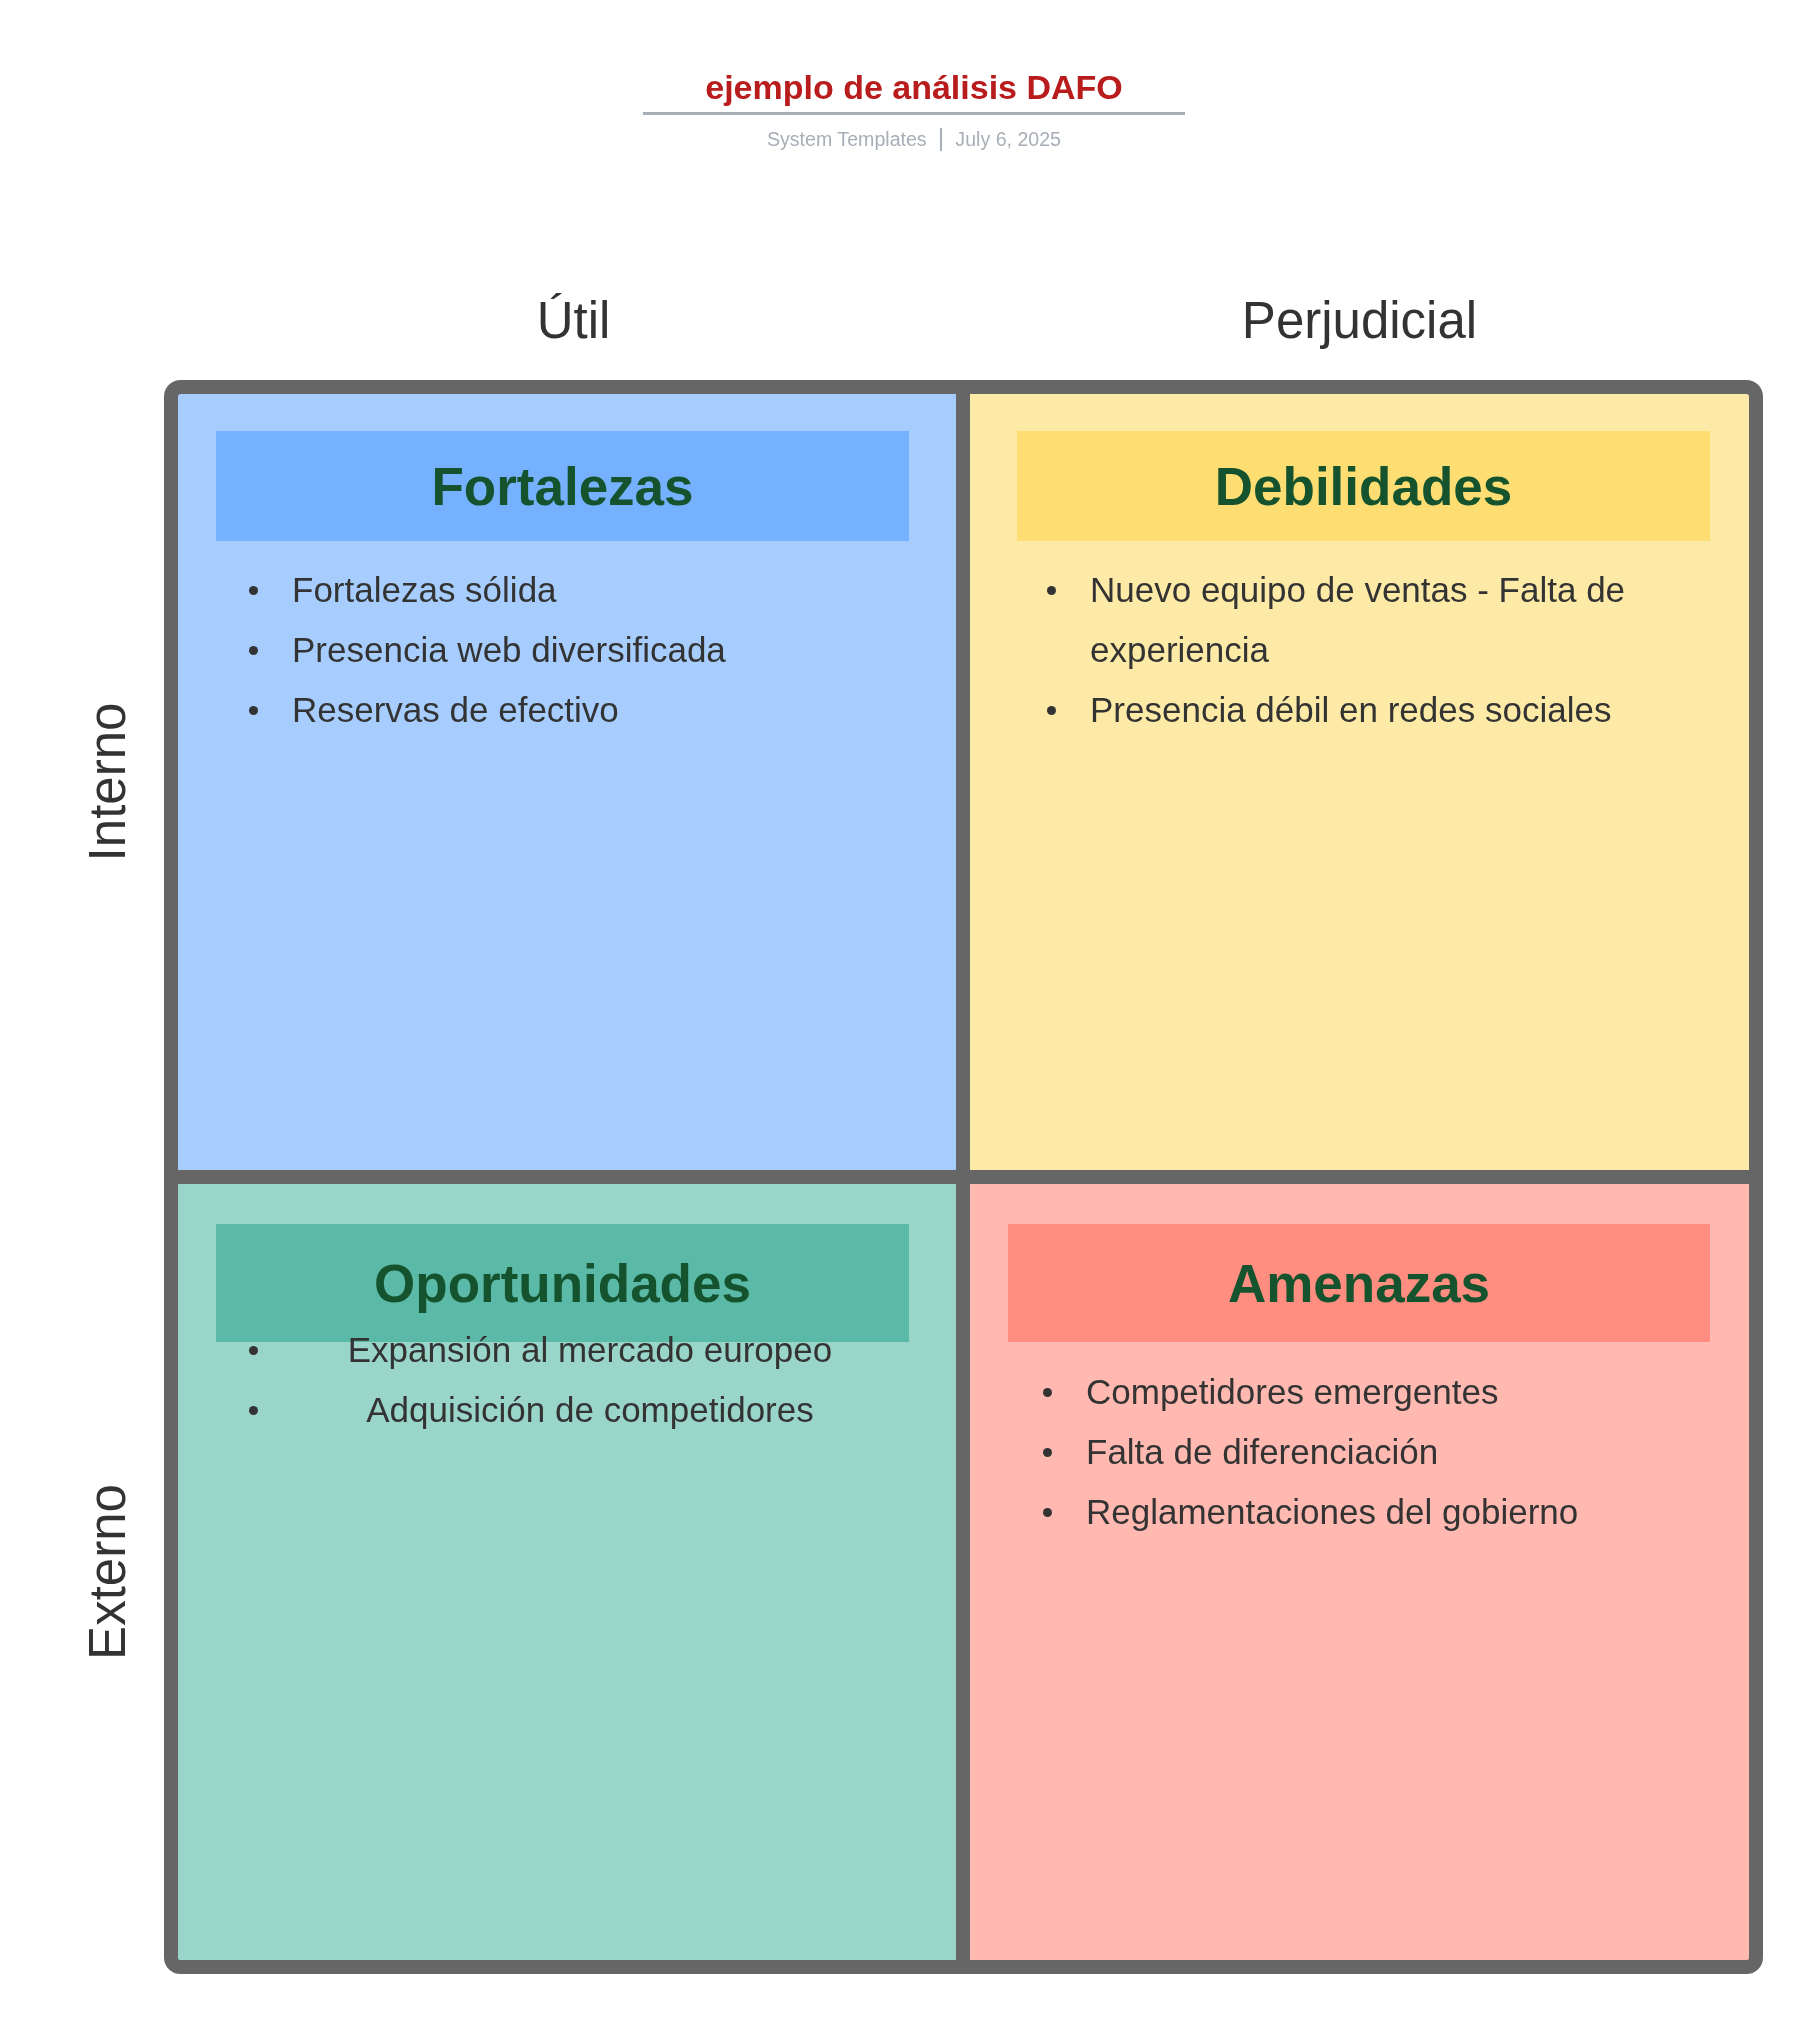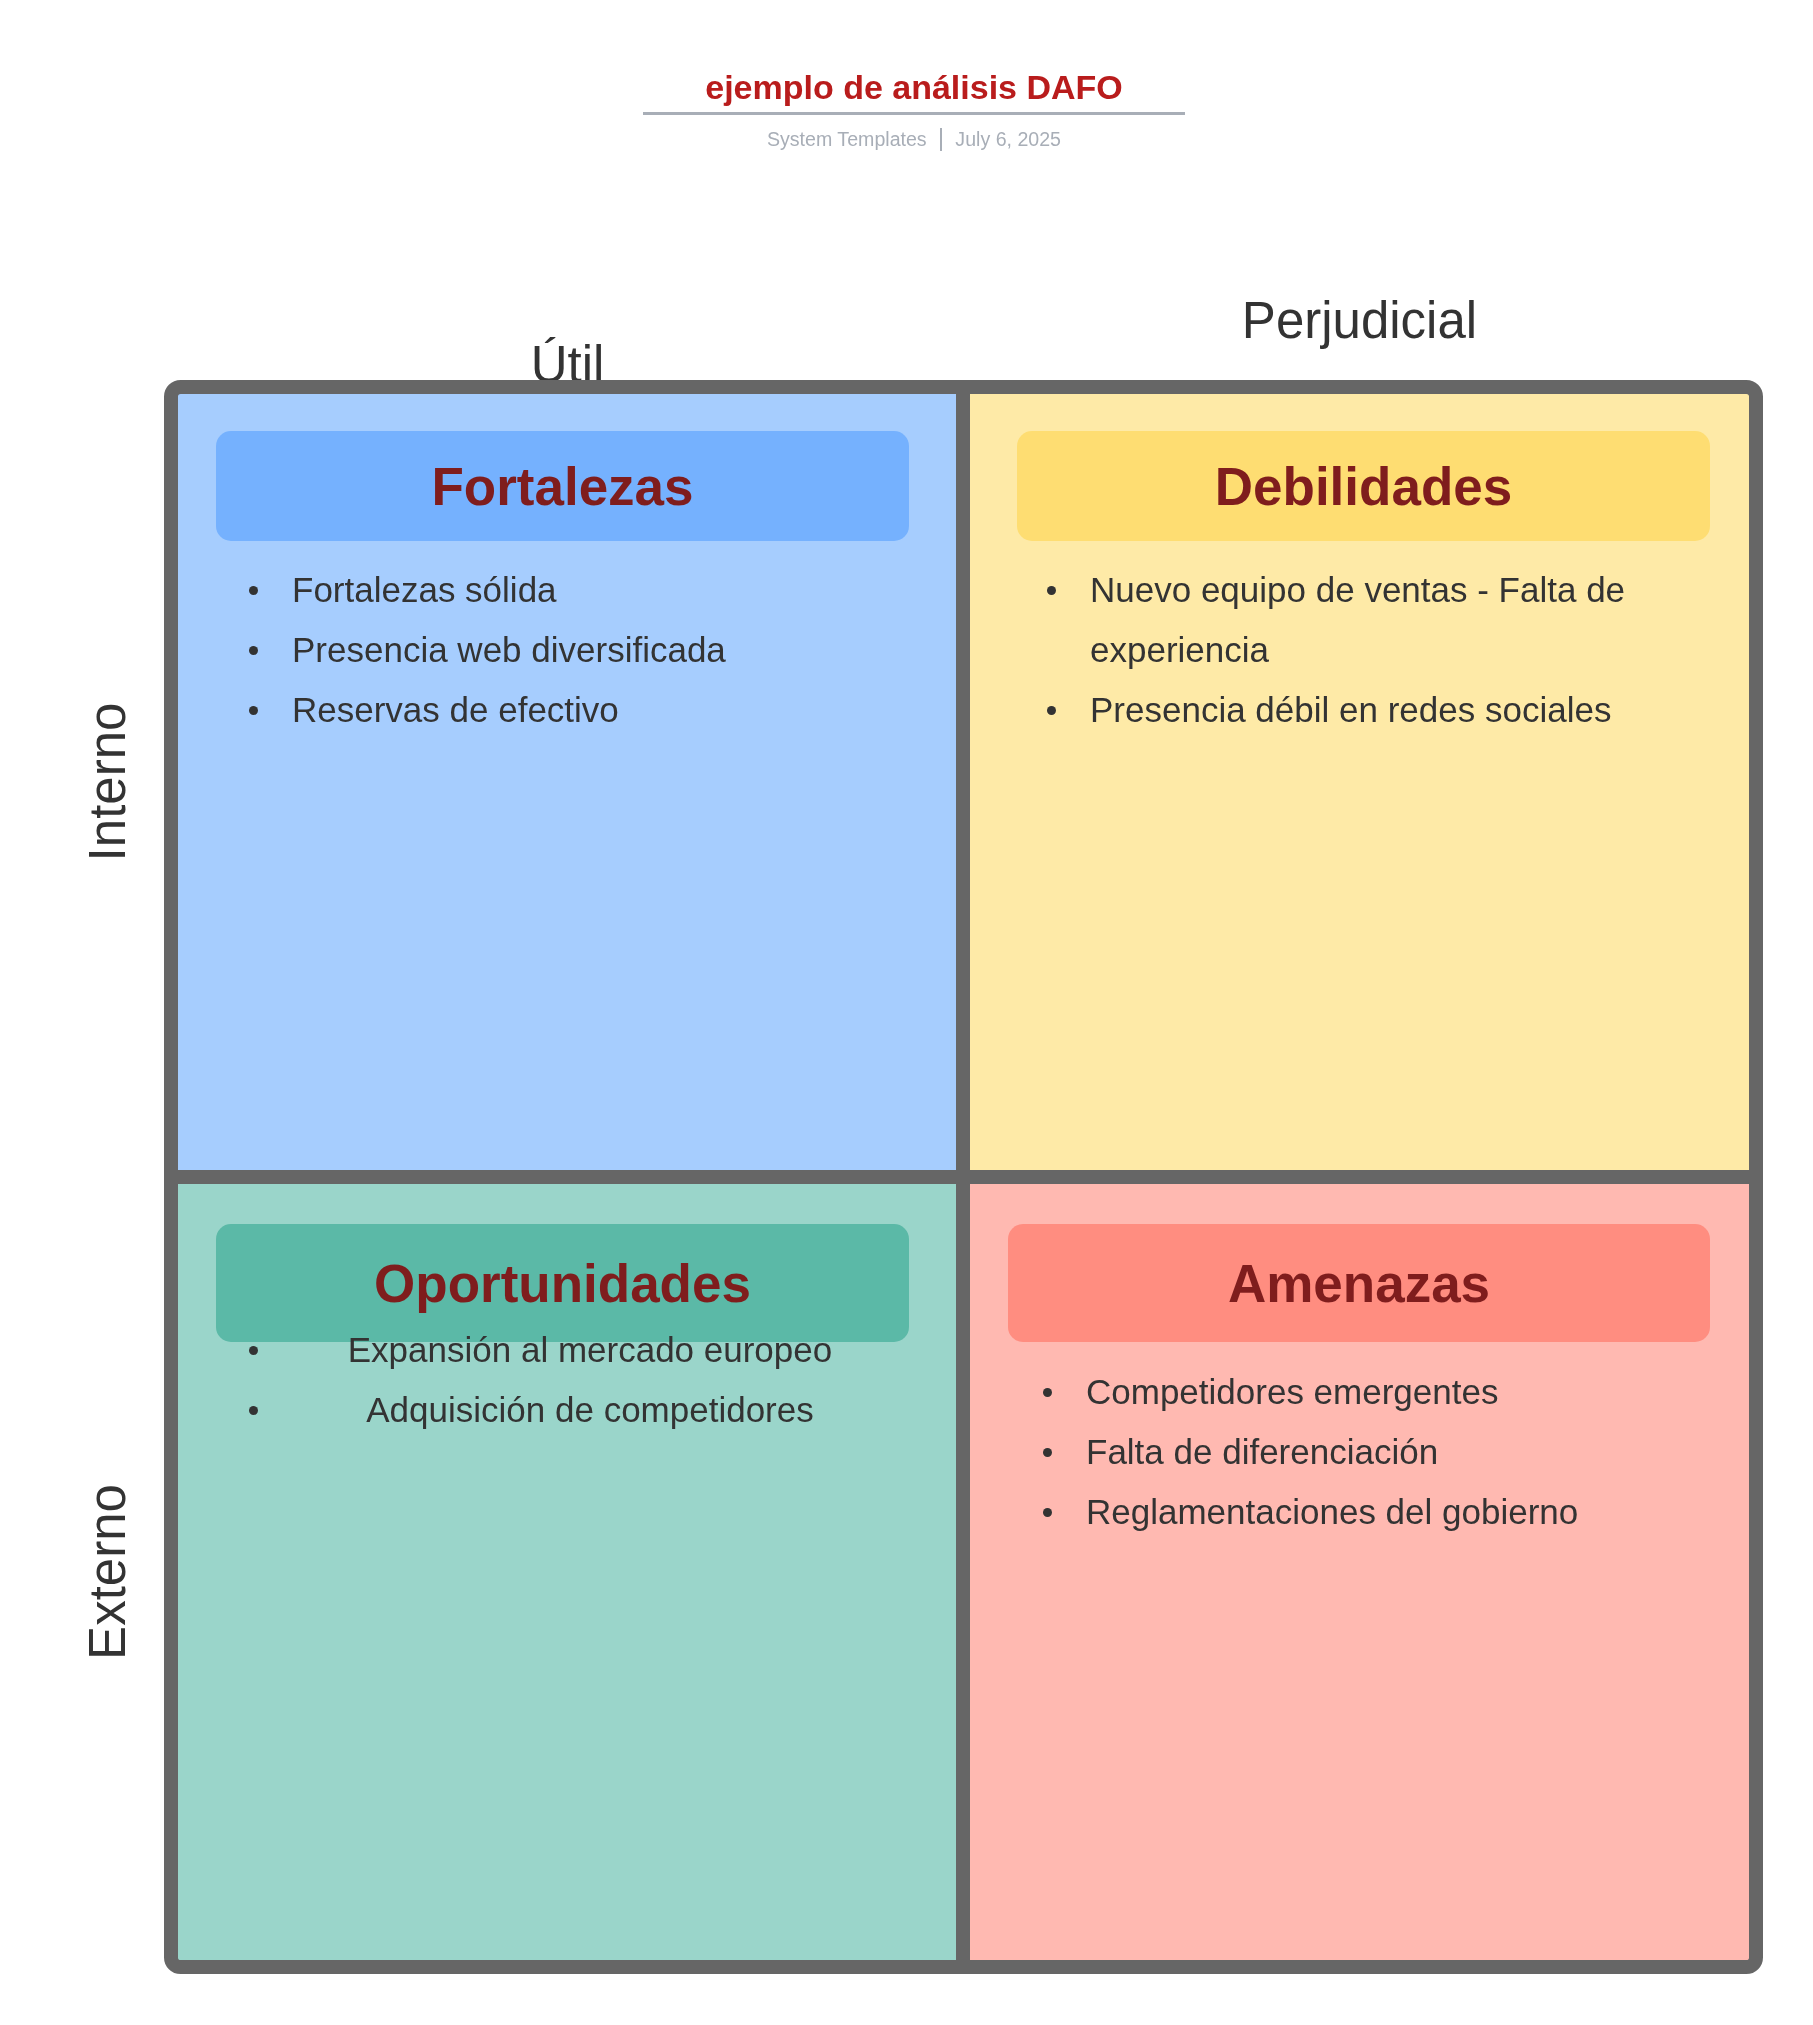--- a/index.html
+++ b/index.html
@@ -89,27 +89,27 @@
       box-sizing: border-box;
       border: 14.4px solid #666666;
     }
     .cell.tl { left: 164px; top: 380px; width: 807px; height: 804px; border-top-left-radius: 16.6px; background: #a6cdfe; }
     .cell.tr { left: 956px; top: 380px; width: 807px; height: 804px; border-top-right-radius: 16.6px; background: #feeaa7; }
     .cell.bl { left: 164px; top: 1170px; width: 807px; height: 804px; border-bottom-left-radius: 16.6px; background: #9ad5ca; }
     .cell.br { left: 956px; top: 1170px; width: 807px; height: 804px; border-bottom-right-radius: 16.6px; background: #ffb9b1; }
 
     .cell-header {
       position: absolute;
-      border-radius: 15px;
+      border-radius: 0;
       display: flex;
       align-items: center;
       justify-content: center;
       font-size: 53px;
       font-weight: bold;
-      color: #7f1d1d;
+      color: #14532d;
       white-space: nowrap;
     }
     .hdr-tl { left: 216px; top: 431px; width: 693px; height: 110px; background: #75b1fe; }
     .hdr-tr { left: 1017px; top: 431px; width: 693px; height: 110px; background: #fedd72; }
     .hdr-bl { left: 216px; top: 1224px; width: 693px; height: 118px; background: #5bb9a7; }
     .hdr-br { left: 1008px; top: 1224px; width: 702px; height: 118px; background: #ff8d80; }
 
     .cell-list {
       position: absolute;
       margin: 0;
@@ -141,21 +141,21 @@
 <body>
 
 <div class="doc-title">ejemplo de análisis DAFO</div>
 <div class="doc-underline"></div>
 <div class="doc-meta">
   <span>System Templates</span>
   <span class="sep"></span>
   <span>July 6, 2025</span>
 </div>
 
-<div class="col-label" style="left:190px; width:755px;margin-top:44px;">Útil</div>
+<div class="col-label" style="left:196px; width:755px;">Útil</div>
 <div class="col-label" style="left:982px; width:755px;">Perjudicial</div>
 
 <div class="row-label" style="left:-119px; top:752px;">Interno</div>
 <div class="row-label" style="left:-119px; top:1542px;">Externo</div>
 
 <div class="cell tl"></div>
 <div class="cell tr"></div>
 <div class="cell bl"></div>
 <div class="cell br"></div>
 

